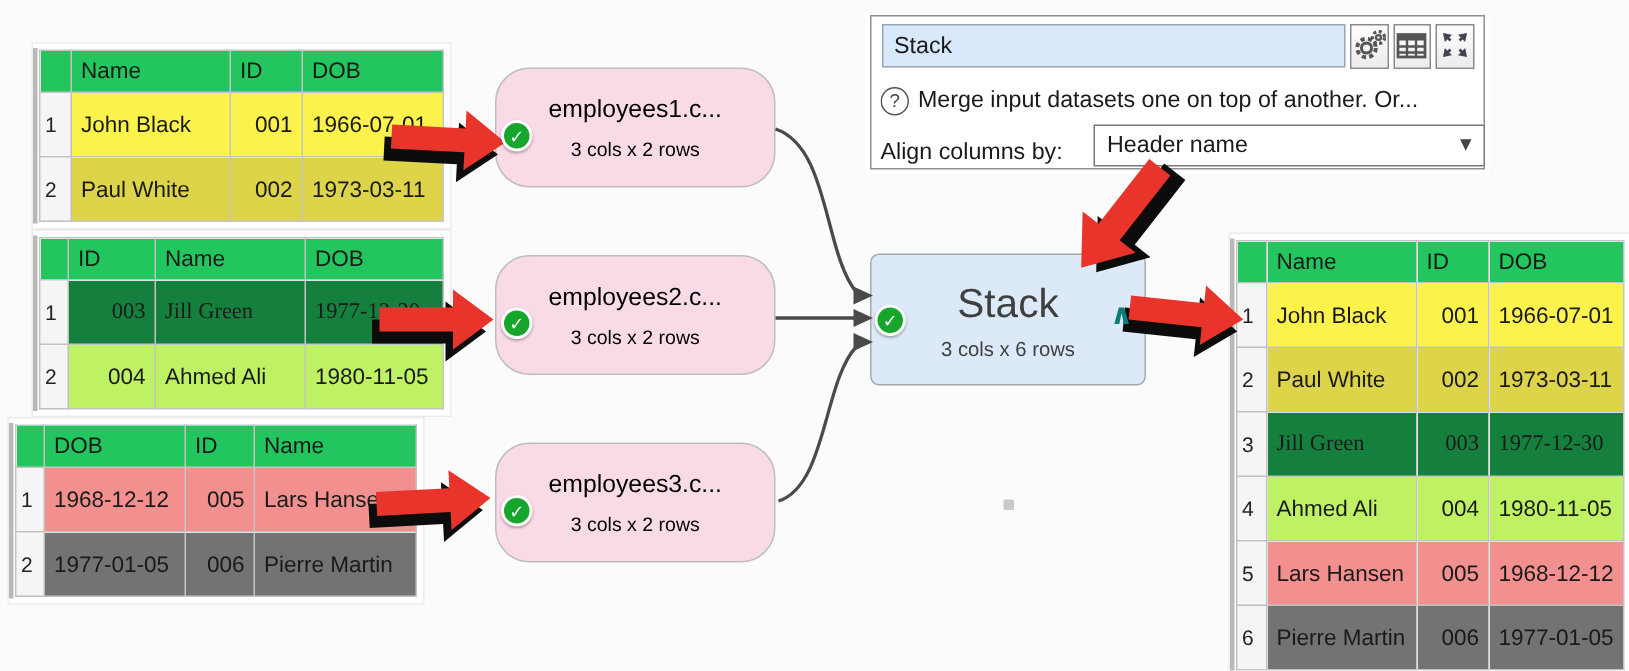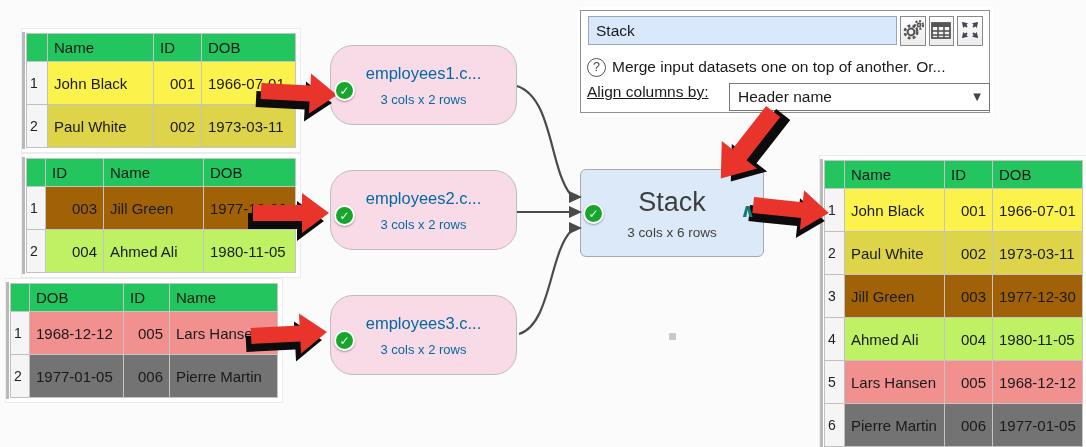--- a/index.html
+++ b/index.html
@@ -18,28 +18,28 @@
   .grid { border-collapse:collapse; table-layout:fixed; font-size:15px; }
   .grid th, .grid td { border:1px solid #c4c4c4; padding:0 6px;
           white-space:nowrap; overflow:hidden; font-weight:normal; }
   .grid th { background:#22c55e; text-align:left; height:28px; }
   .grid td { height:43px; }
   .grid td.gut { background:#f5f5f5; border-color:#c0c0c0; padding:0 3px;
           color:#222; text-align:left; font-size:14px; }
   .num { text-align:right; }
   
   .y0 td.c { background:#fbf24b; } .y1 td.c { background:#ded44a; }
-  .t0 td.c { background:#a16207; } .t1 td.c { background:#bef264; }
+  .t0 td.c { background:#15803d;font-family:Liberation Serif, serif; } .t1 td.c { background:#bef264; }
   .r0 td.c { background:#f29090; } .r1 td.c { background:#737373; }
   .out .grid td { height:43px; }
   
   .pnode { position:absolute; width:187px; height:80px;
     background:#f9dbe7; border:1px solid #bdbdbd; border-radius:23px;
     display:flex; flex-direction:column; align-items:center; justify-content:center;
-    gap:9px; color:#0369a1; }
+    gap:9px; color:#000000; }
   .pnode .t { font-size:16.5px; }
   .pnode .s { font-size:13px; }
   .snode { position:absolute; left:580px; top:169px; width:184px; height:88px;
     background:#dbe9f8; border:1px solid #a8a8a8; border-radius:6px;
     display:flex; flex-direction:column; align-items:center; justify-content:center;
     gap:7px; color:#3f3f3f; }
   .snode .t { font-size:27px; }
   .snode .s { font-size:13.5px; }
   .check { position:absolute; width:21px; height:21px; border-radius:50%;
     background:#17a62c; border:2px solid #fff; color:#fff;
@@ -61,21 +61,21 @@
   .pbtn { width:30px; height:30px; border:1px solid #8a8a8a;
     background:linear-gradient(#fdfdfd,#ececec);
     display:flex; align-items:center; justify-content:center; padding:0; }
   .prow2 { position:absolute; left:6px; top:44px; right:4px; height:24px;
     display:flex; align-items:center; gap:6px; font-size:15.5px;
     white-space:nowrap; overflow:hidden; }
   .help-icon { width:19px; height:19px; border:1.5px solid #555; border-radius:50%;
     color:#444; display:inline-flex; align-items:center; justify-content:center;
     font-size:12.5px; flex:0 0 auto; }
   .prow3 { position:absolute; left:6px; top:72px; right:6px; height:28px;
-    display:flex; align-items:flex-start; font-size:15.5px;text-decoration:underline; }
+    display:flex; align-items:flex-end; font-size:15.5px; }
   .dropdown { position:absolute; left:142px; top:0; width:261px; height:28px;
     border:1px solid #777; background:#fff; display:flex; align-items:center;
     padding:0 26px 0 8px; }
   .dd-arrow { position:absolute; right:8px; top:7px; color:#444;
     font:10px "DejaVu Sans", sans-serif; }
   
   #overlay { position:absolute; left:0; top:0; width:1086px; height:447px;
     pointer-events:none; z-index:4; }
   .wire { fill:none; stroke:#4a4a4a; stroke-width:2.2px; }
   .wirehead { fill:#4a4a4a; }

